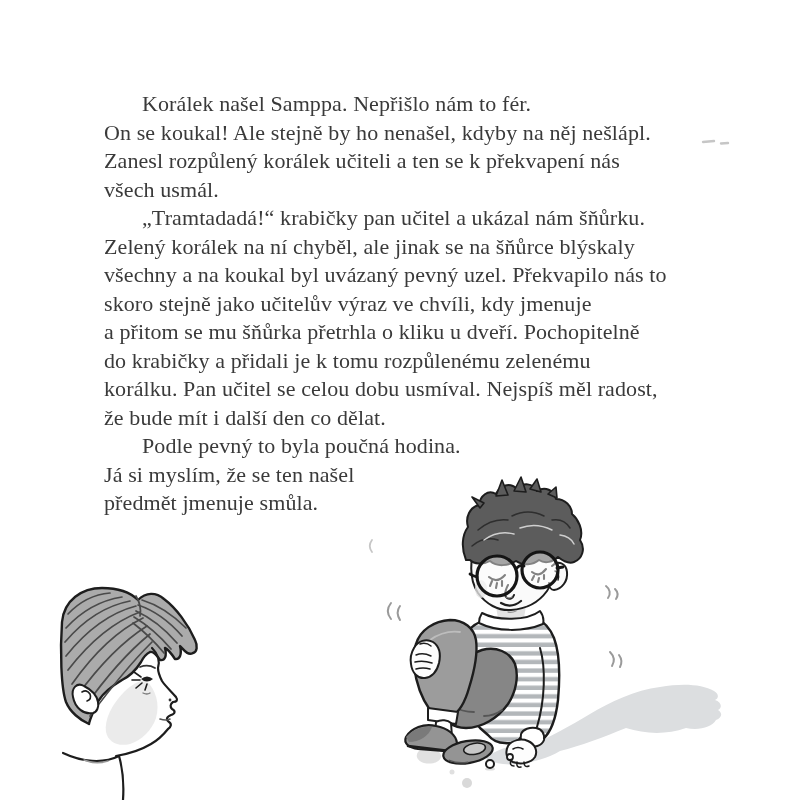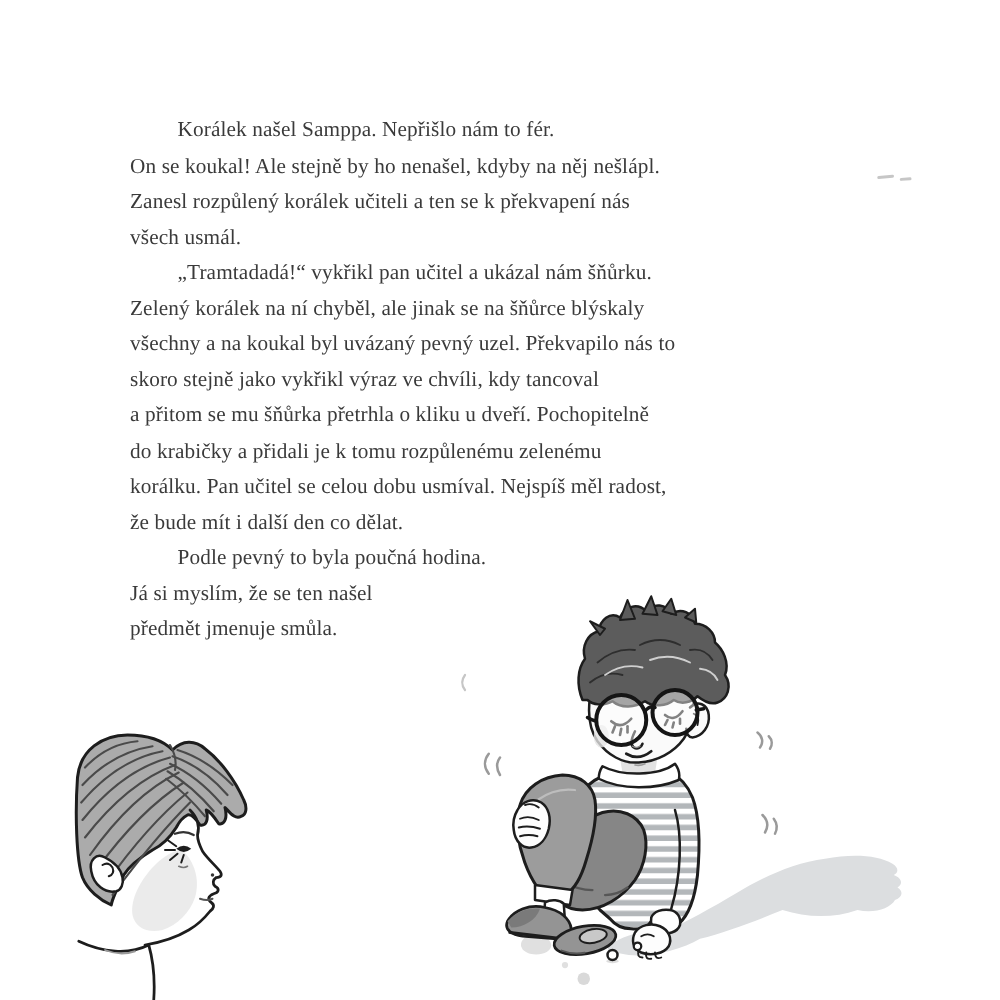--- a/index.html
+++ b/index.html
@@ -3,21 +3,21 @@
 <meta charset="utf-8">
 <style>
   html,body { margin:0; padding:0; background:#ffffff; }
   .page {
     position:relative; width:800px; height:800px; overflow:hidden;
     background:var(--page-bg,#ffffff);
     font-family:"Liberation Serif","DejaVu Serif",serif;
   }
   .story {
     position:absolute; left:104px; top:90px; width:640px;
-    font-size:17px; line-height:28.5px; color:var(--text,#3a3a3a);
+    font-size:22px; line-height:28.5px; color:var(--text,#3a3a3a);
     letter-spacing:0.1px;
   }
   .story .line { white-space:nowrap; }
   .story .line.indent { padding-left:38px; }
   svg.illustration { position:absolute; left:0; top:0; width:800px; height:800px; }
 
   
   .c-outline   { stroke:var(--outline,#1d1d1d); }
   .c-stripe    { fill:var(--stripe-gray,#b3b7ba); }
   .f-pants     { fill:var(--pants-gray,#9c9c9c); }
@@ -35,24 +35,24 @@
 </head>
 <body>
 
 <div class="page">
 
   <div class="story">
       <div class="line indent">Korálek našel Samppa. Nepřišlo nám to fér.</div>
       <div class="line">On se koukal! Ale stejně by ho nenašel, kdyby na něj nešlápl.</div>
       <div class="line">Zanesl rozpůlený korálek učiteli a ten se k překvapení nás</div>
       <div class="line">všech usmál.</div>
-      <div class="line indent">„Tramtadadá!“ vykřikl pan učitel a ukázal nám šňůrku.</div>
+      <div class="line indent">„Tramtadadá!“ krabičky pan učitel a ukázal nám šňůrku.</div>
       <div class="line">Zelený korálek na ní chyběl, ale jinak se na šňůrce blýskaly</div>
       <div class="line">všechny a na koukal byl uvázaný pevný uzel. Překvapilo nás to</div>
-      <div class="line">skoro stejně jako vykřikl výraz ve chvíli, kdy tancoval</div>
+      <div class="line">skoro stejně jako učitelův výraz ve chvíli, kdy jmenuje</div>
       <div class="line">a přitom se mu šňůrka přetrhla o kliku u dveří. Pochopitelně</div>
       <div class="line">do krabičky a přidali je k tomu rozpůlenému zelenému</div>
       <div class="line">korálku. Pan učitel se celou dobu usmíval. Nejspíš měl radost,</div>
       <div class="line">že bude mít i další den co dělat.</div>
       <div class="line indent">Podle pevný to byla poučná hodina.</div>
       <div class="line">Já si myslím, že se ten našel</div>
       <div class="line">předmět jmenuje smůla.</div>
     </div>
 
   <svg class="illustration" viewBox="0 0 800 800" aria-hidden="true">

